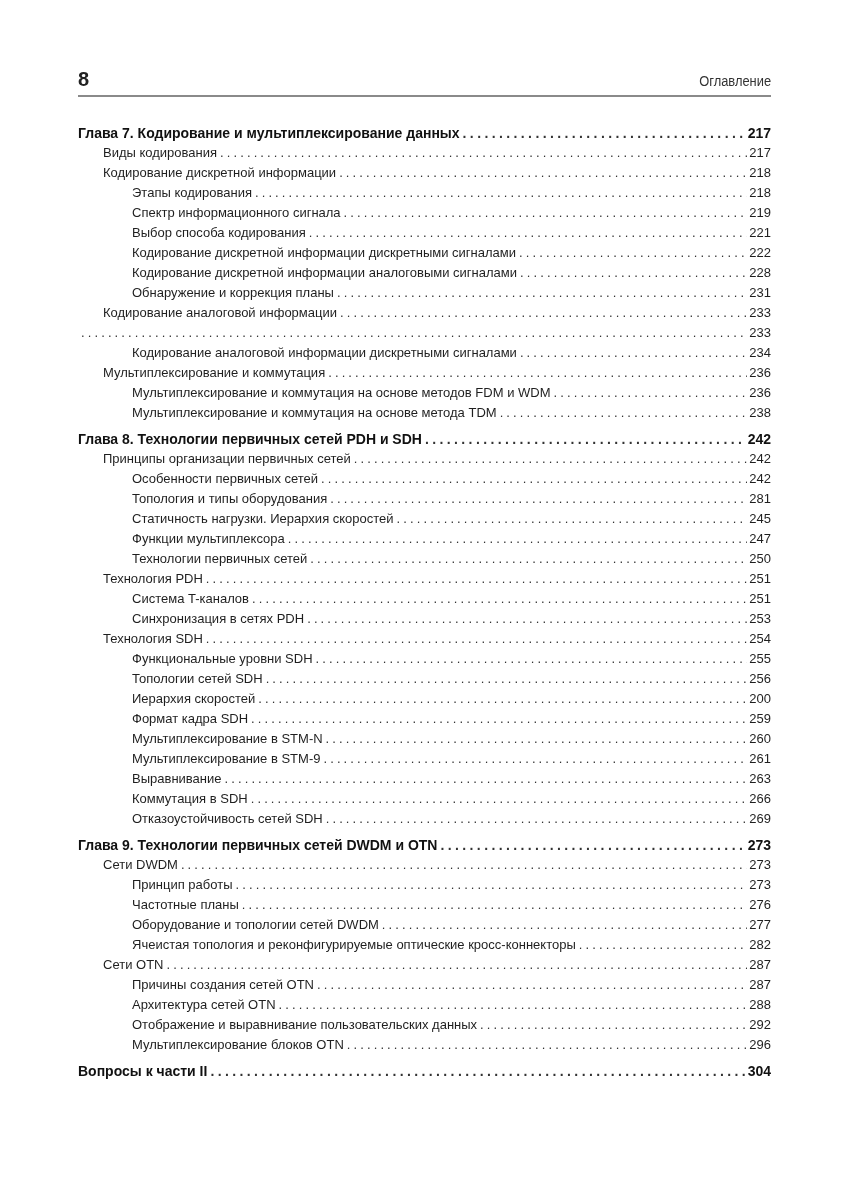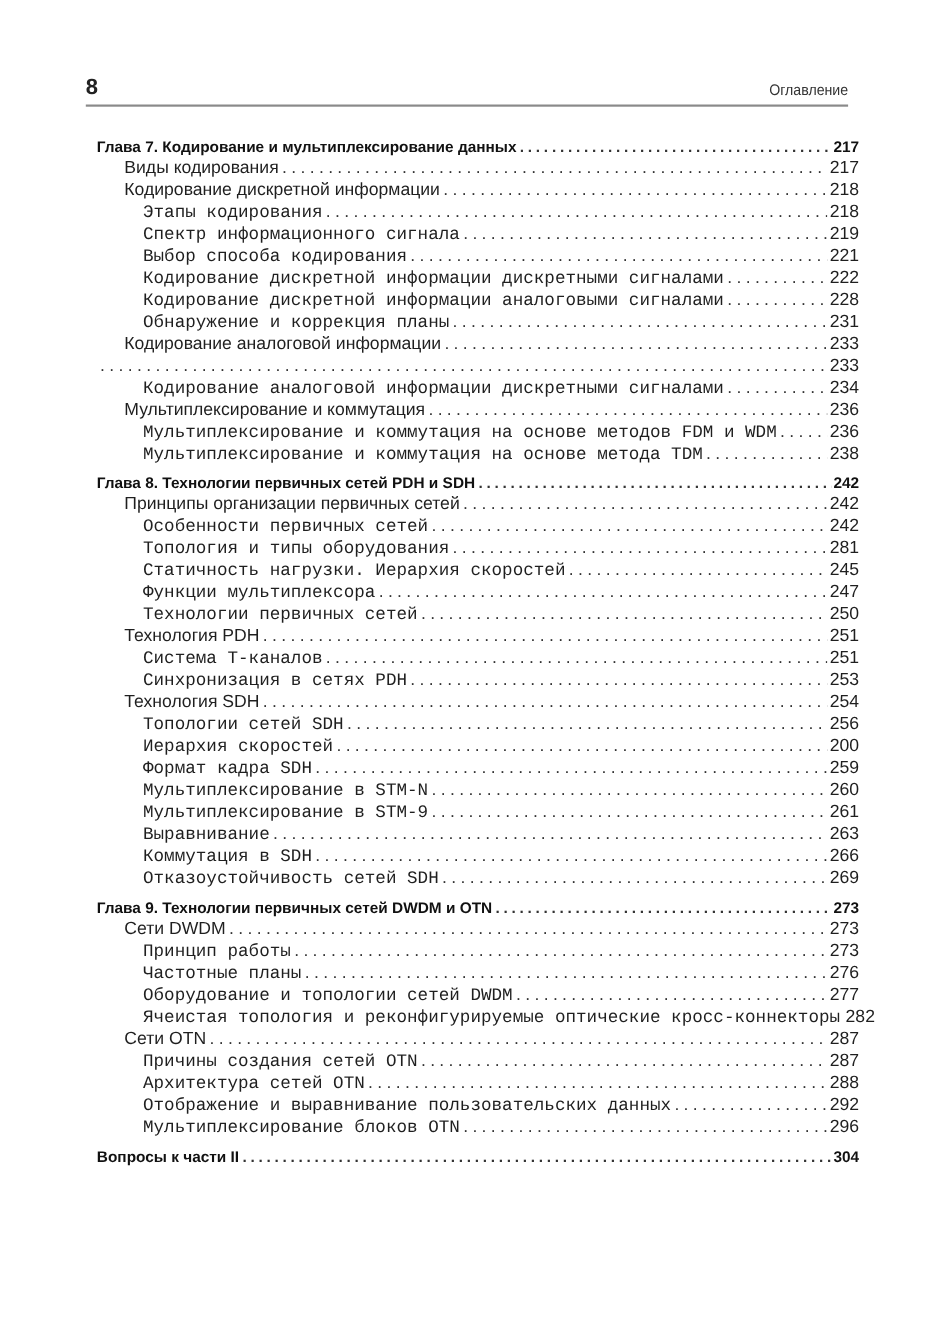--- a/index.html
+++ b/index.html
@@ -2,30 +2,30 @@
 <html><head>
 <meta charset="utf-8">
 <style>
   html, body { margin: 0; padding: 0; background: #ffffff; }
   body { width: 849px; height: 1200px; position: relative; overflow: hidden;
          font-family: "Liberation Sans", sans-serif; color: #1f1f1f; }
   .page-header { position: absolute; left: 78px; right: 78px; top: 68px; height: 26px; }
   .page-number { position: absolute; left: 0; top: 0; font-size: 20px; font-weight: bold; color: #222; letter-spacing: 0; }
   .running-title { position: absolute; right: 0; top: 5px; font-size: 14px; color: #333; transform: scaleX(0.92); transform-origin: right center; }
   .header-rule { position: absolute; left: 78px; right: 78px; top: 95px; height: 2px; background: #8a8a8a; }
-  .toc { position: absolute; left: 88px; width: 693px; top: 123px; }
-  .toc-entry { display: flex; align-items: baseline; height: 20px; line-height: 20px; font-size: 16px; white-space: nowrap; }
+  .toc { position: absolute; left: 78px; width: 693px; top: 123px; }
+  .toc-entry { display: flex; align-items: baseline; height: 20px; line-height: 20px; font-size: 13px; white-space: nowrap; }
   .toc-entry .title { flex: none; transform-origin: left center; }
   .toc-entry .leader { flex: 1 1 auto; overflow: hidden; margin: 0 2px 0 3px; color: #333; letter-spacing: 2.4px; }
   .toc-entry .leader::before { content: ". . . . . . . . . . . . . . . . . . . . . . . . . . . . . . . . . . . . . . . . . . . . . . . . . . . . . . . . . . . . . . . . . . . . . . . . . . . . . . . . . . . . . . . . . . . . . . . . . . . . . . . . . . . . . . . . . . . . . . . . . . . . . . . . . . . . . . . . . . . . . . . . . . ."; letter-spacing: 0; word-spacing: -0.5px; }
   .toc-entry .page { flex: none; text-align: right; }
   .lvl-0 { font-weight: bold; font-size: 14px; color: #111; margin-top: 0; }
   .lvl-0.gap { margin-top: 6px; justify-content: flex-end; }
   .lvl-1 .title { margin-left: 25px; }
-  .lvl-2 .title { margin-left: 42px; font-family: Liberation Mono, monospace; }
+  .lvl-2 .title { margin-left: 54px; }
 </style>
 </head>
 <body>
 
 <div class="page-header">
   <div class="page-number">8</div>
   <div class="running-title">Оглавление</div>
 </div>
 <div class="header-rule"></div>
 
@@ -153,20 +153,25 @@
       <span class="title">Синхронизация в сетях PDH</span>
       <span class="leader"></span>
       <span class="page">253</span>
     </div>
     <div class="toc-entry lvl-1">
       <span class="title">Технология SDH</span>
       <span class="leader"></span>
       <span class="page">254</span>
     </div>
     <div class="toc-entry lvl-2">
+      <span class="title">Функциональные уровни SDH</span>
+      <span class="leader"></span>
+      <span class="page">255</span>
+    </div>
+    <div class="toc-entry lvl-2">
       <span class="title">Топологии сетей SDH</span>
       <span class="leader"></span>
       <span class="page">256</span>
     </div>
     <div class="toc-entry lvl-2">
       <span class="title">Иерархия скоростей</span>
       <span class="leader"></span>
       <span class="page">200</span>
     </div>
     <div class="toc-entry lvl-2">

